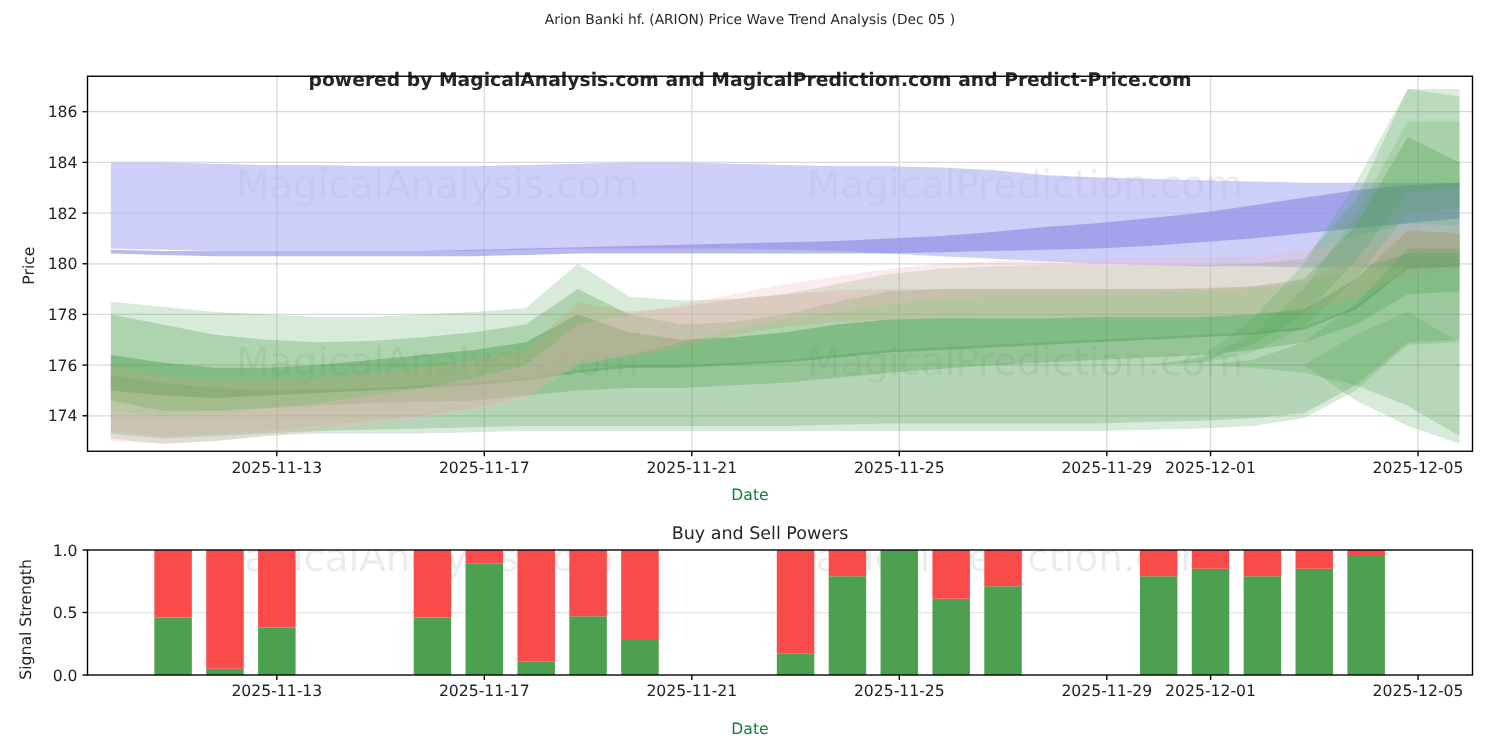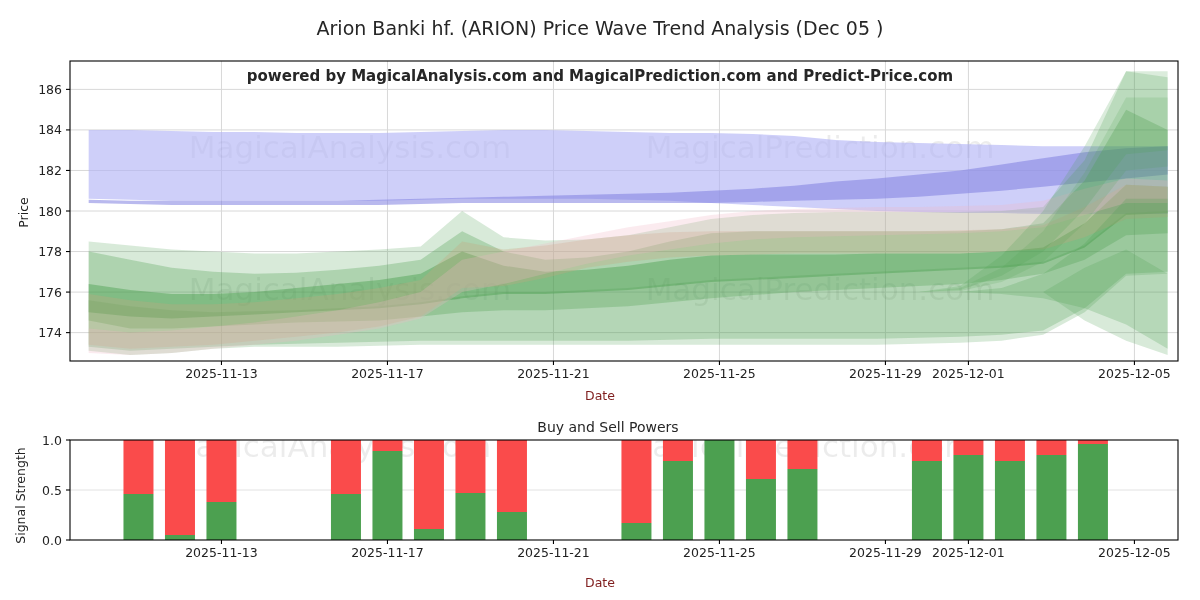--- a/index.html
+++ b/index.html
@@ -6,25 +6,25 @@
   body{
     width:1200px;height:600px;background:#ffffff;
     font-family:"DejaVu Sans","Liberation Sans",sans-serif;
     overflow:hidden;position:relative;
   }
   #root{position:relative;width:1200px;height:600px;}
   .title-block{
     position:absolute;left:0;top:6px;width:1200px;text-align:center;
     color:#262626;
   }
-  .title-main{font-size:19px;line-height:20px;margin-top:12px;}
+  .title-main{font-size:11px;line-height:20px;}
   .title-sub{font-size:15px;line-height:20px;font-weight:bold;margin-top:28px;}
   .panel{position:absolute;}
   .axis-label{
-    position:absolute;font-size:12.5px;color:#7f1d1d;text-align:center;
+    position:absolute;font-size:12.5px;color:#15803d;text-align:center;
   }
   .ylabel{
     position:absolute;font-size:12.5px;color:#222;
     transform-origin:center center;white-space:nowrap;
   }
   svg.layer{position:absolute;left:0;top:0;overflow:visible;}
 </style>
 </head>
 <body>
 

